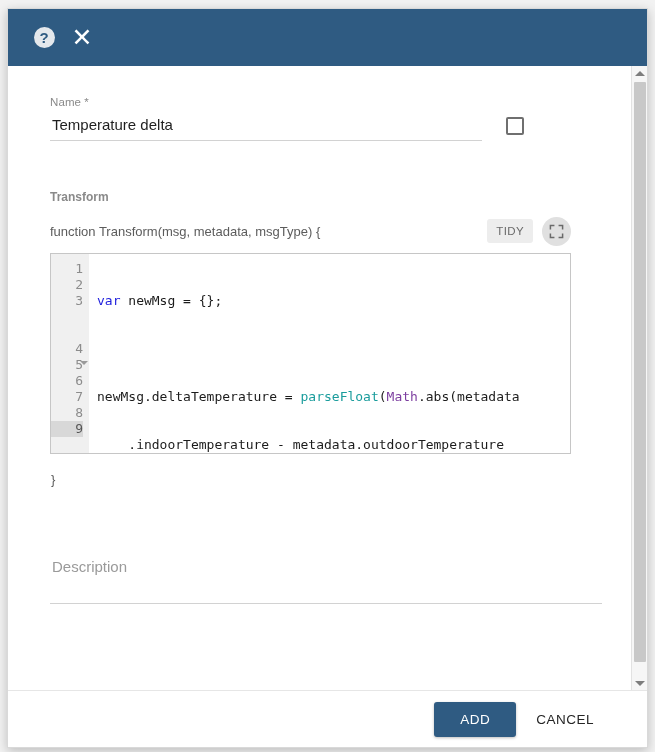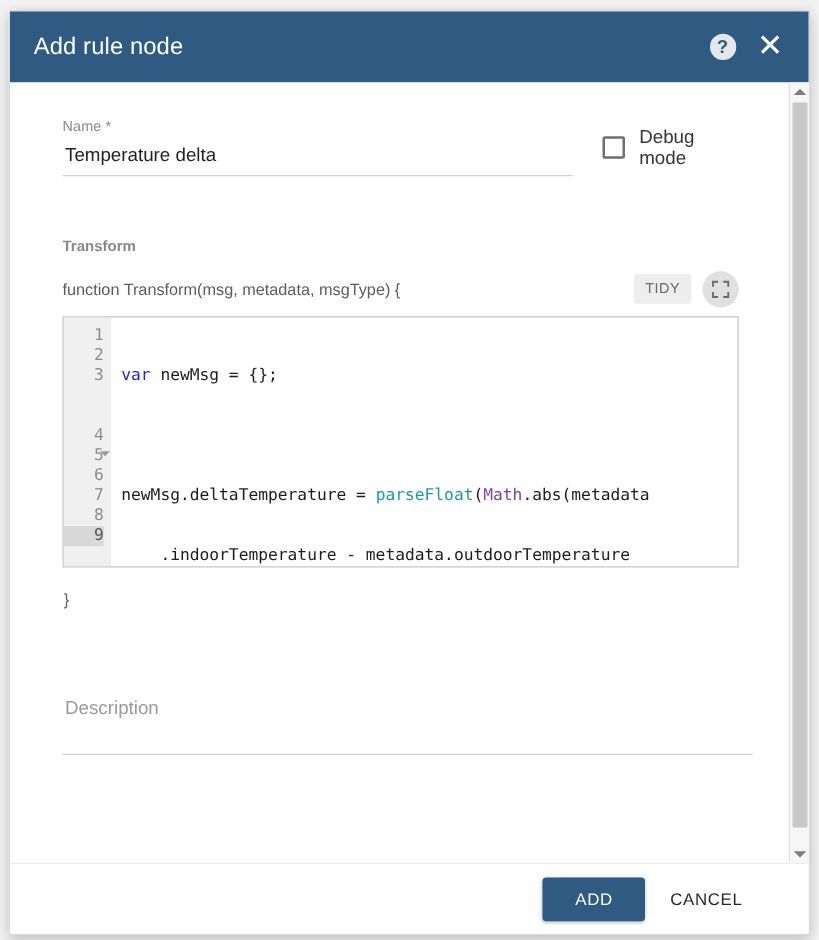--- a/index.html
+++ b/index.html
@@ -72,20 +72,21 @@
     margin-left: 8px;
   }
 
   
   .dlg-body-wrap {
     flex: 1 1 auto;
     position: relative;
     display: flex;
     overflow: hidden;
     background: #ffffff;
+    gap: 20px;
   }
   .dlg-body {
     flex: 1 1 auto;
     padding: 30px 40px 10px 42px;
     overflow: hidden;
     position: relative;
   }
 
   
   .scrollbar {
@@ -336,42 +337,40 @@
     font-family: "Liberation Sans", sans-serif;
   }
 </style>
 </head>
 <body>
 
 <div class="page">
   <div class="dialog">
 
     <div class="dlg-header">
-      <div class="dlg-title">Add rule node</div>
       <button class="hdr-btn">
         <span class="help-circle">?</span>
       </button>
       <button class="hdr-btn">
         <span class="close-x">✕</span>
       </button>
     </div>
 
     <div class="dlg-body-wrap">
       <div class="dlg-body">
 
         
         <div class="row-name">
           <div class="field-name">
             <div class="fld-label">Name *</div>
             <input class="fld-value" type="text" value="Temperature delta" style="">
             <div class="fld-underline"></div>
           </div>
           <div class="debug-wrap">
             <div class="chk-box"></div>
-            <div class="chk-label">Debug mode</div>
           </div>
         </div>
 
         
         <div class="transform-label">Transform</div>
 
         <div class="fn-row">
           <div class="fn-sig">function Transform(msg, metadata, msgType) {</div>
           <button class="tidy-btn">TIDY</button>
           <button class="fs-btn">

